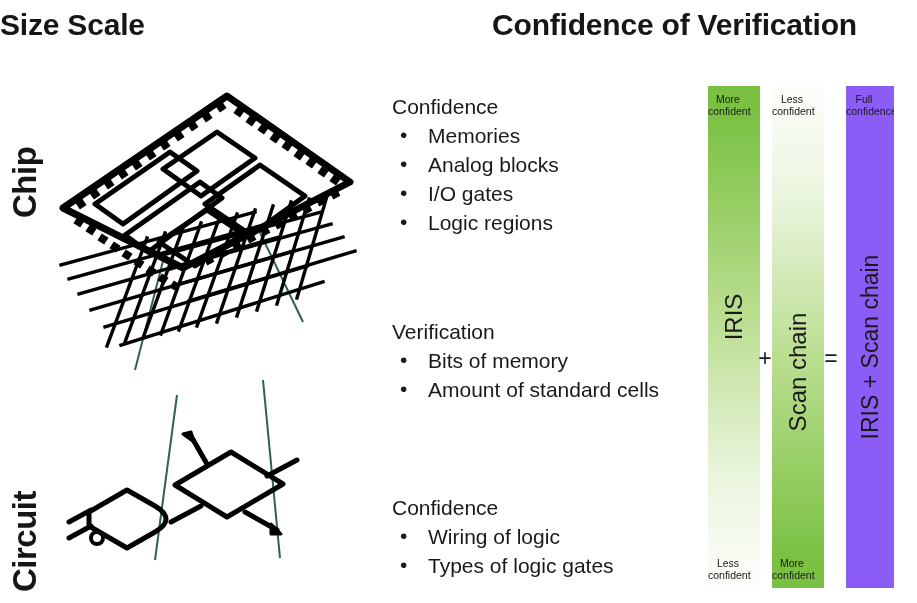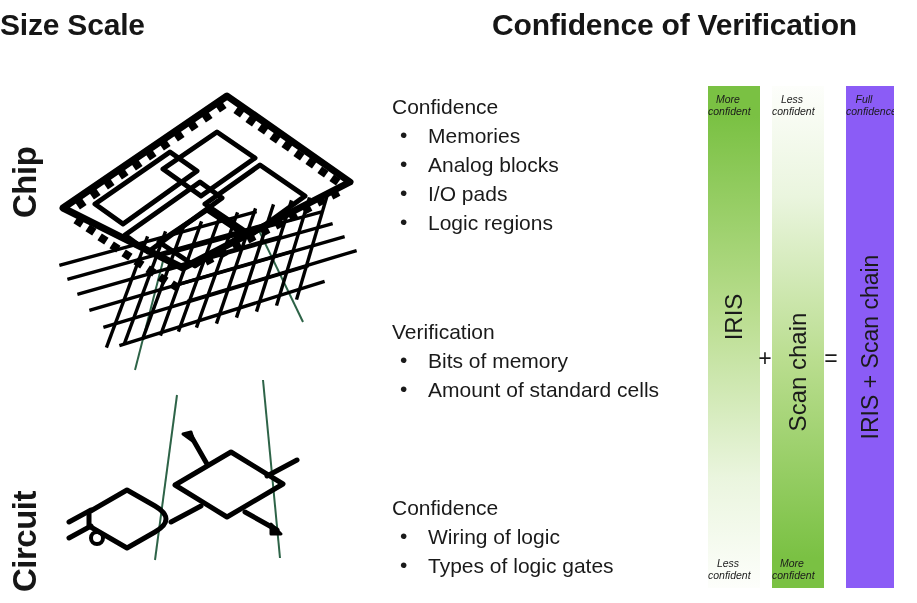--- a/index.html
+++ b/index.html
@@ -98,21 +98,20 @@
   #bar-scanchain { left: 82px;  width: 52px; background: linear-gradient(to bottom, #fdfefb 0%, #eaf5de 22%, #b9dd8e 55%, #7ac143 94%, #7ac143 100%); }
   #bar-combined  { left: 156px; width: 48px; background: #8b5cf6; }
 
   .bar-cap {
     position: absolute;
     left: 0; right: 12px;
     text-align: center;
     font-size: 10.5px;
     line-height: 1.15;
     color: #1a1a1a;
-    font-style: italic;
   }
   .bar-cap.top { top: 7px; }
   .bar-cap.bottom { bottom: 7px; }
 
   .bar-name {
     position: absolute;
     left: 50%;
     top: 50%;
     font-size: 24px;
     color: #1a1a1a;
@@ -268,21 +267,21 @@
       <path d="M 226,474 L 216,474 L 216,464 Z" fill="#000000" stroke-width="3"></path>
     </g>
   </svg>
 </div>
 
 <div class="desc-group" id="group-qualitative">
   <div class="desc-head">Confidence</div>
   <ul class="desc-list">
     <li><span class="bullet">•</span><span>Memories</span></li>
     <li><span class="bullet">•</span><span>Analog blocks</span></li>
-    <li><span class="bullet">•</span><span>I/O pads</span></li>
+    <li><span class="bullet">•</span><span>I/O gates</span></li>
     <li><span class="bullet">•</span><span>Logic regions</span></li>
   </ul>
 </div>
 
 <div class="desc-group" id="group-quantitative">
   <div class="desc-head">Verification</div>
   <ul class="desc-list">
     <li><span class="bullet">•</span><span>Bits of memory</span></li>
     <li><span class="bullet">•</span><span>Amount of standard cells</span></li>
   </ul>

